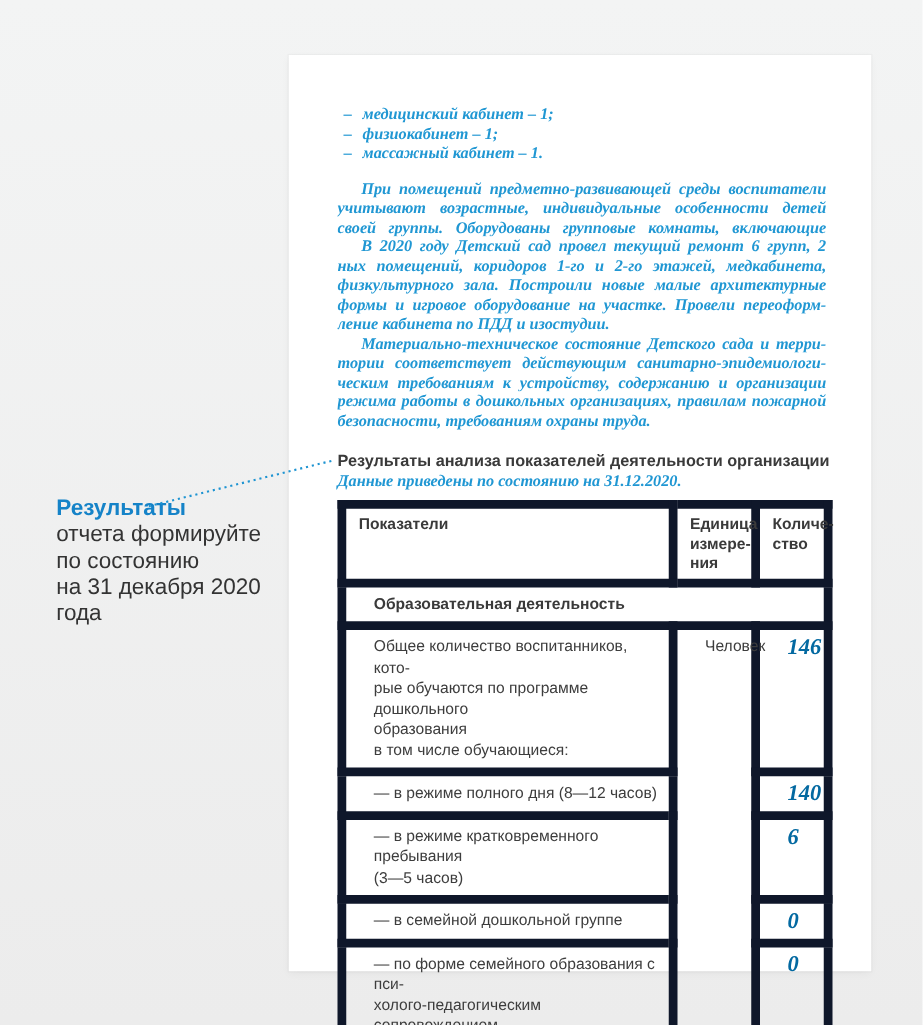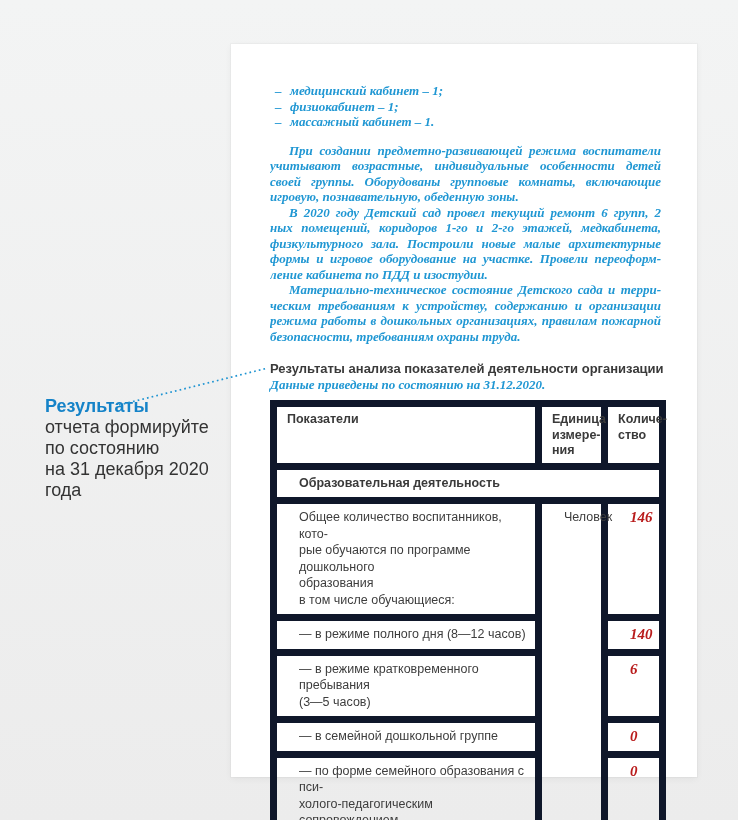--- a/index.html
+++ b/index.html
@@ -50,21 +50,21 @@
   table.indicators th {
     font-weight: bold; color: #3a3a3a;
     padding: 5px 8px 4px 10px; line-height: 15.5px;
   }
   table.indicators td { padding: 5px 8px 6px 22px; line-height: 16.5px; border-radius: 14px; }
   td.section-cell { font-weight: bold; color: #3a3a3a; padding-top: 5px; padding-bottom: 5px; }
   .pre { white-space: pre-line; }
   td.value-cell {
     font-family: "Liberation Serif", "DejaVu Serif", serif;
     font-style: italic; font-weight: bold;
-    color: #b91c1c; font-size: 15px; padding-left: 8px;
+    color: #0369a1; font-size: 18px; padding-left: 8px;
   }
 
   
   .note { position: absolute; left: 45px; top: 396px; width: 190px; font-size: 18px; line-height: 21px; }
   .note .title { color: #1583c8; font-weight: bold; }
   .note .body { color: #333333; }
 
   .connector { position: absolute; left: 112px; top: 361px; width: 162px; height: 50px; }
 </style>
 </head>
@@ -87,36 +87,36 @@
     <div class="li">
       <span class="dash">–</span>
       <span>физиокабинет – 1;</span>
     </div>
     <div class="li">
       <span class="dash">–</span>
       <span>массажный кабинет – 1.</span>
     </div>
 
     <div class="para">
-      <div class="bline j indent">При создании предметно-развивающей режима воспитатели</div>
+      <div class="bline j indent">При помещений предметно-развивающей среды воспитатели</div>
       <div class="bline j">учитывают возрастные, индивидуальные особенности детей</div>
       <div class="bline j">своей группы. Оборудованы групповые комнаты, включающие</div>
-      <div class="bline">игровую, познавательную, обеденную зоны.</div>
     </div>
 
     <div class="para" style="margin-top:0;">
       <div class="bline j indent">В 2020 году Детский сад провел текущий ремонт 6 групп, 2 спаль-</div>
       <div class="bline j">ных помещений, коридоров 1-го и 2-го этажей, медкабинета,</div>
       <div class="bline j">физкультурного зала. Построили новые малые архитектурные</div>
       <div class="bline j">формы и игровое оборудование на участке. Провели переоформ-</div>
       <div class="bline">ление кабинета по ПДД и изостудии.</div>
     </div>
 
     <div class="para" style="margin-top:0;">
       <div class="bline j indent">Материально-техническое состояние Детского сада и терри-</div>
+      <div class="bline j">тории соответствует действующим санитарно-эпидемиологи-</div>
       <div class="bline j">ческим требованиям к устройству, содержанию и организации</div>
       <div class="bline j">режима работы в дошкольных организациях, правилам пожарной</div>
       <div class="bline">безопасности, требованиям охраны труда.</div>
     </div>
   </div>
 
   <div class="content results" style="position:absolute;">
     <div class="results-heading">Результаты анализа показателей деятельности организации</div>
     <div class="results-subheading serifblue">Данные приведены по состоянию на 31.12.2020.</div>
 

